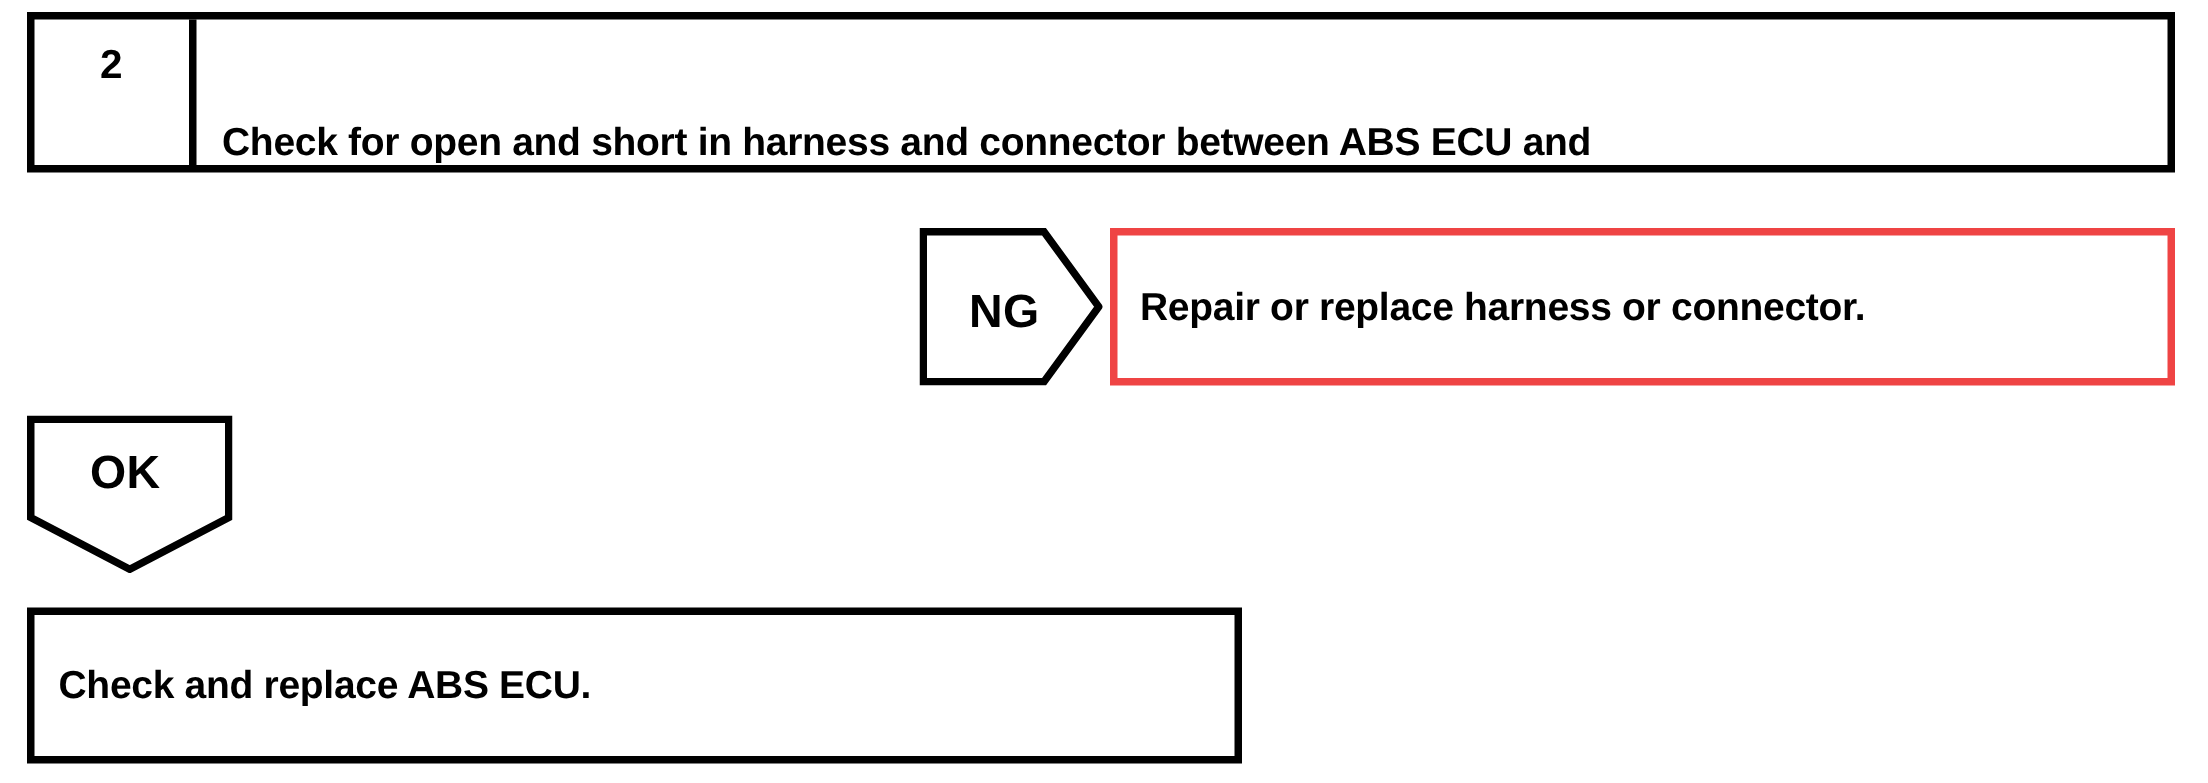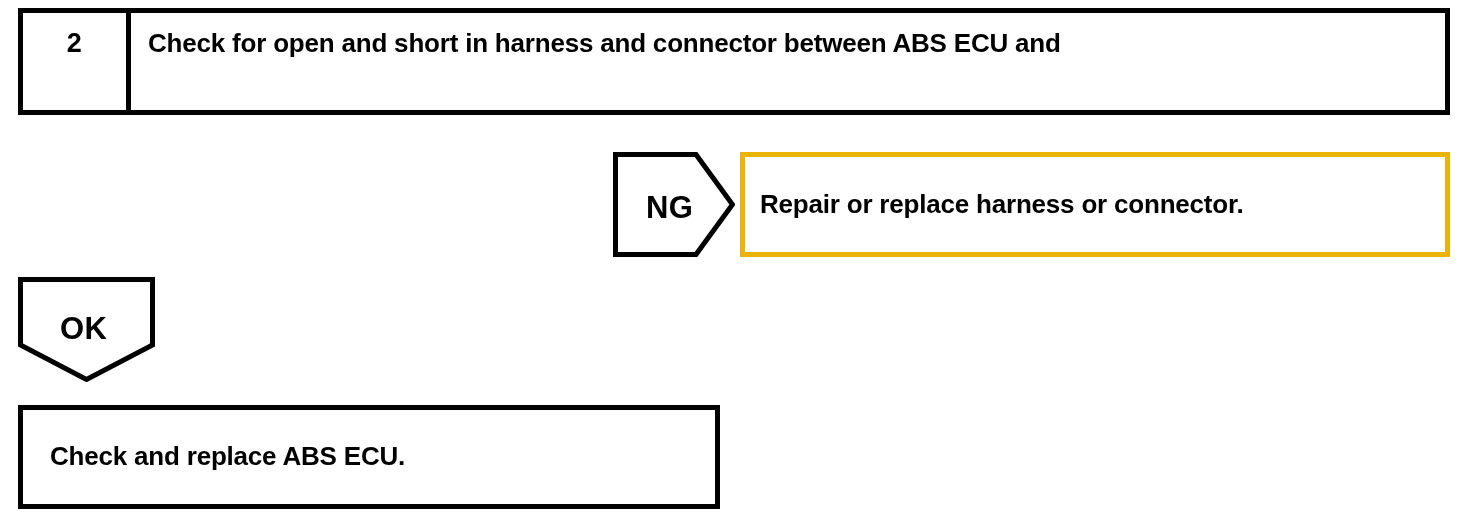--- a/index.html
+++ b/index.html
@@ -43,21 +43,21 @@
   .step-number {
     font-size: 27px;
     font-weight: bold;
     color: #000000;
     line-height: 1;
     letter-spacing: 0.5px;
   }
   .step-text-cell {
     flex: 1;
     display: flex;
-    align-items: flex-start;
+    align-items: flex-end;
     padding: 14px 12px 0 17px;
     box-sizing: border-box;
   }
   .step-text {
     font-size: 26px;
     font-weight: bold;
     color: #000000;
     line-height: 1.25;
     letter-spacing: -0.2px;
   }
@@ -88,21 +88,21 @@
     top: 192px;
   }
 
   
   .ng-box {
     position: absolute;
     left: 740px;
     top: 152px;
     width: 710px;
     height: 105px;
-    border: 5px solid #eab308;
+    border: 5px solid #ef4444;
     box-sizing: border-box;
     background: #ffffff;
     display: flex;
     align-items: center;
     padding-left: 15px;
   }
   .ng-box-text {
     font-size: 26px;
     font-weight: bold;
     color: #000000;
@@ -113,36 +113,36 @@
   
   .arrow-down {
     position: absolute;
     left: 18px;
     top: 277px;
     width: 137px;
     height: 105px;
   }
   .ok-label {
     left: 60px;
-    top: 313px;
+    top: 299px;
   }
 
   
   .ok-box {
     position: absolute;
     left: 18px;
     top: 405px;
-    width: 702px;
+    width: 810px;
     height: 104px;
     border: 5px solid #000000;
     box-sizing: border-box;
     background: #ffffff;
     display: flex;
     align-items: center;
-    padding-left: 27px;
+    padding-left: 16px;
   }
   .ok-box-text {
     font-size: 26px;
     font-weight: bold;
     color: #000000;
     line-height: 1.2;
     letter-spacing: -0.2px;
   }
 </style>
 </head>

